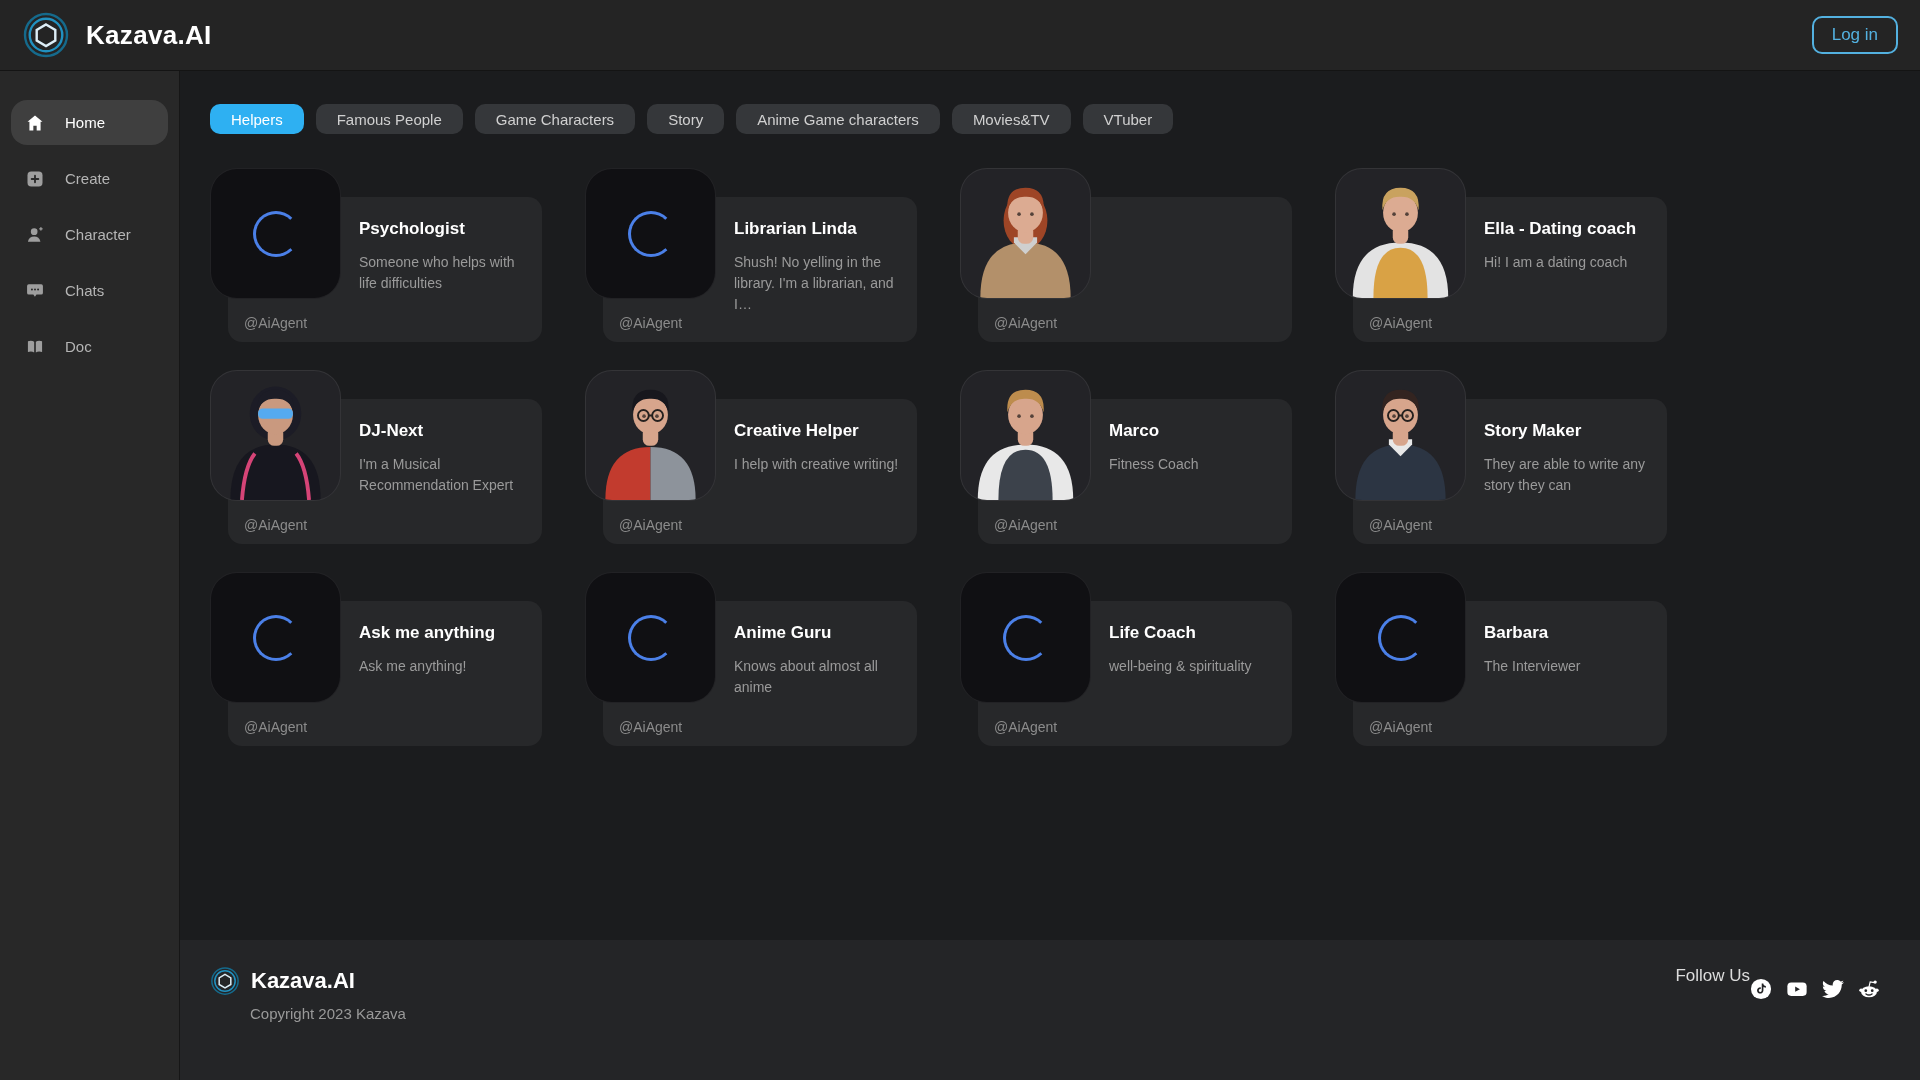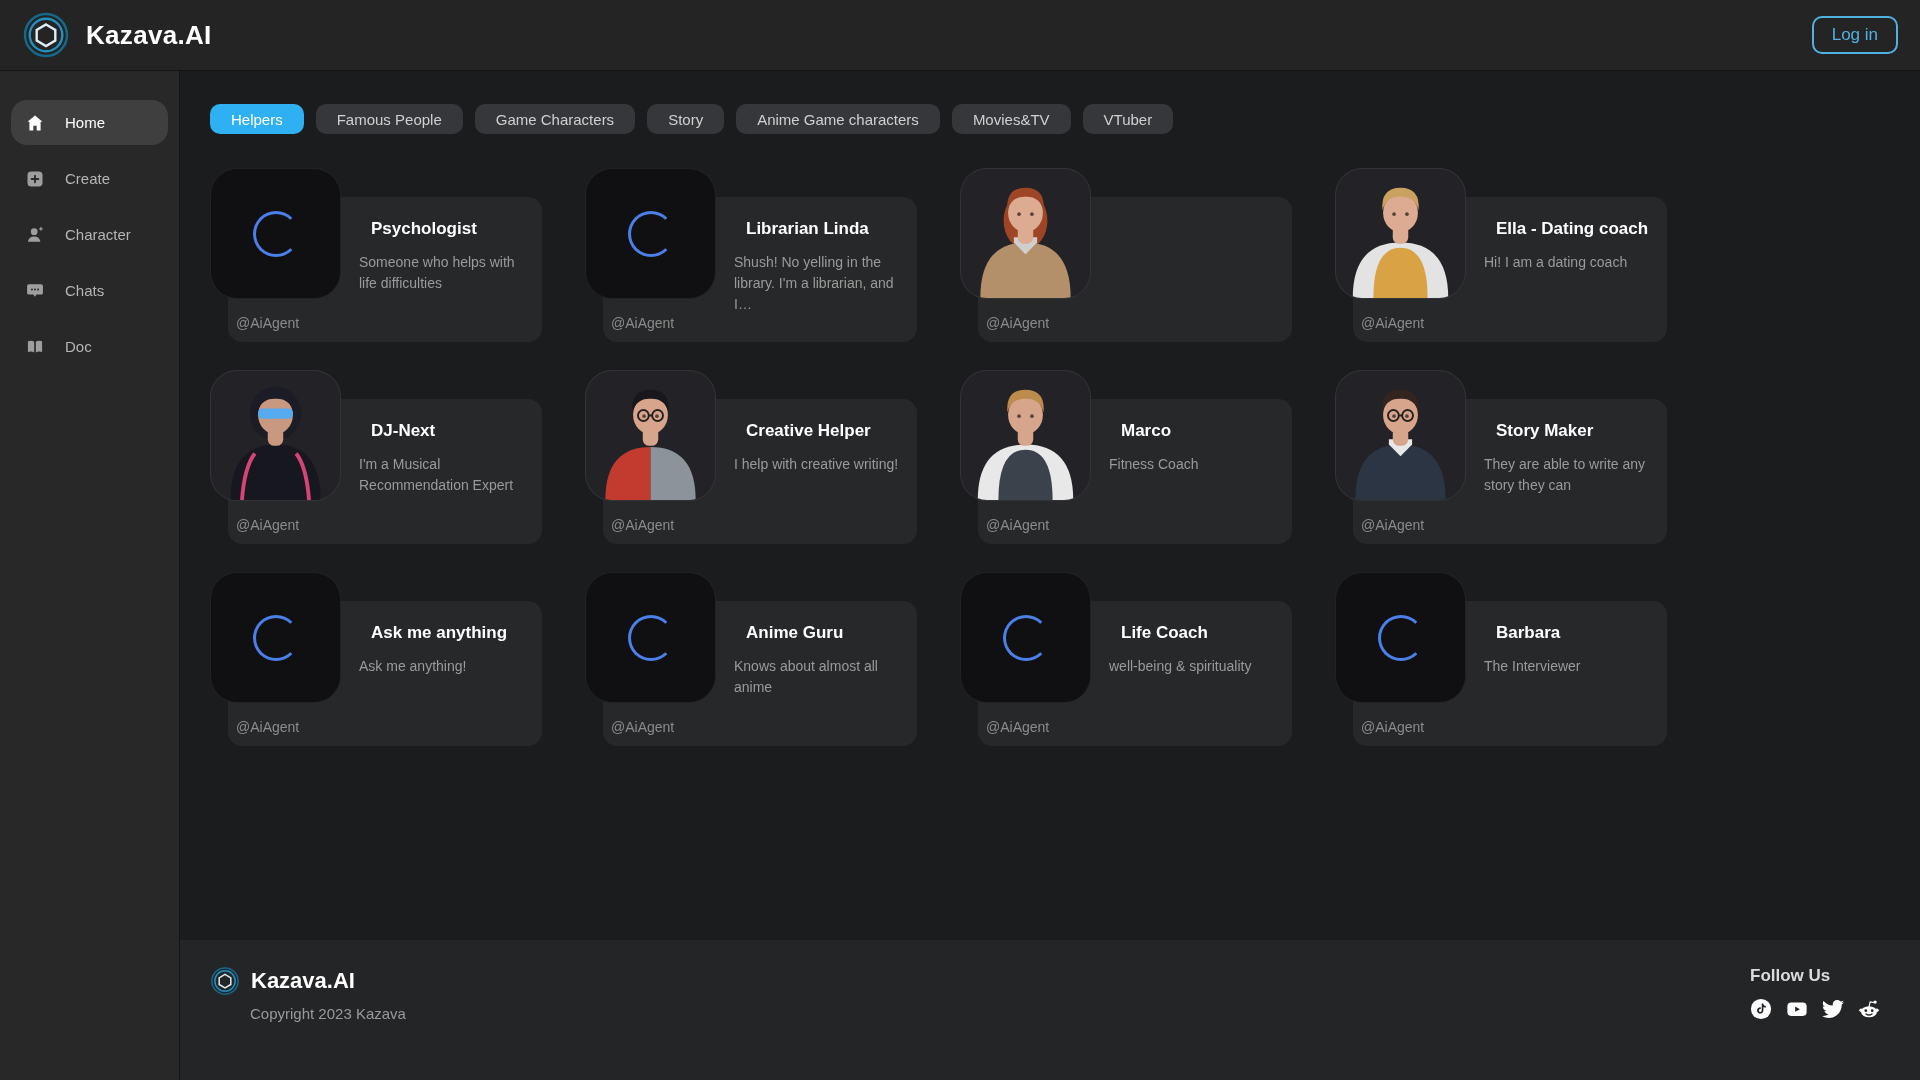--- a/index.html
+++ b/index.html
@@ -34,39 +34,39 @@
   .tab { background:#35373a; color:#d0d0d0; font-size:15px; padding:0 21px; height:30px;
          display:flex; align-items:center; border-radius:10px; cursor:pointer; white-space:nowrap; }
   .tab.active { background:#2eb0f2; color:#fff; }
 
   
   .grid { margin-top:34px; display:grid; grid-template-columns:repeat(4,332px); column-gap:43px; row-gap:28px; }
   .card-cell { position:relative; height:174px; cursor:pointer; }
   .card-body { position:absolute; left:18px; top:29px; right:0; height:145px;
                background:#27282a; border-radius:14px; }
   .card-text { padding:22px 18px 0 131px; }
-  .card-title { font-size:17px; font-weight:bold; color:#fff; margin-bottom:13px;margin-left:12px; }
+  .card-title { font-size:17px; font-weight:bold; color:#fff; margin-bottom:13px; }
   .card-desc { font-size:14px; color:#9a9a9a; line-height:1.5; }
-  .card-handle { position:absolute; left:8px; bottom:11px; font-size:14px; color:#8b8b8b; }
+  .card-handle { position:absolute; left:16px; bottom:11px; font-size:14px; color:#8b8b8b; }
   .card-avatar { position:absolute; left:0; top:0; width:131px; height:131px; border-radius:27px;
                  background:#101013; border:1px solid rgba(255,255,255,.08);
                  display:flex; align-items:center; justify-content:center; overflow:hidden; }
   .card-avatar.portrait { background:#232327; }
   .card-avatar svg.bust { width:100%; height:100%; display:block; }
   .spinner { width:46px; height:46px; border-radius:50%; border:3px solid #4b80e8;
              border-right-color:transparent; animation:spin 1.1s linear infinite; }
   @keyframes spin { to { transform:rotate(360deg); } }
 
   
   footer { flex:0 0 140px; background:#242527; display:flex; justify-content:space-between;
            padding:26px 40px 0 30px; }
   .foot-brand-row { display:flex; align-items:center; gap:11px; }
   .foot-brand { font-size:22px; font-weight:bold; color:#fff; }
   .copyright { font-size:15px; color:#999; margin-top:9px;margin-left:40px; }
-  .follow { display:flex; flex-direction:column; align-items:flex-start;font-weight:bold; }
+  .follow { display:flex; flex-direction:row; align-items:flex-start; }
   .follow-label { font-size:17px; color:#dcdcdc; }
   .socials { display:flex; gap:14px; margin-top:12px; }
   .social { width:22px; height:22px; cursor:pointer; }
   .social svg { width:22px; height:22px; display:block; }
 </style>
 </head>
 <body>
 
 <div class="page">
 

